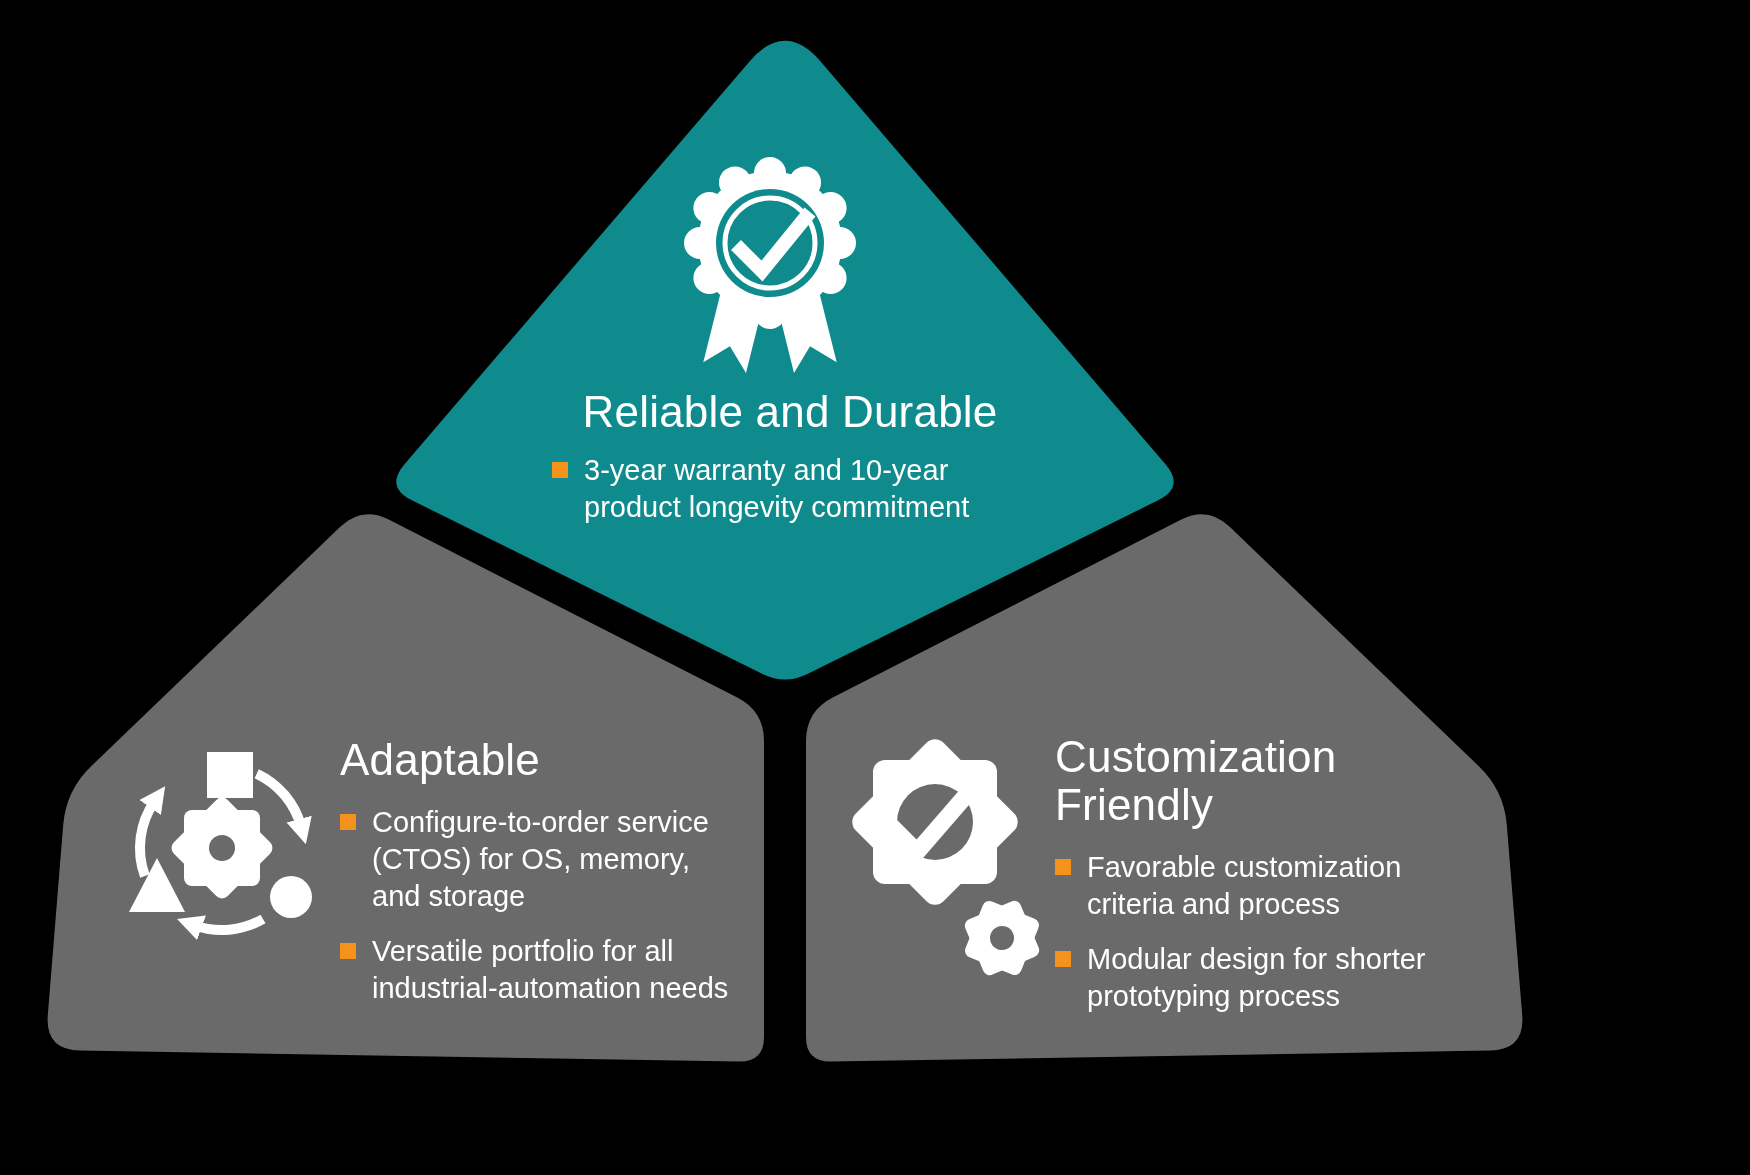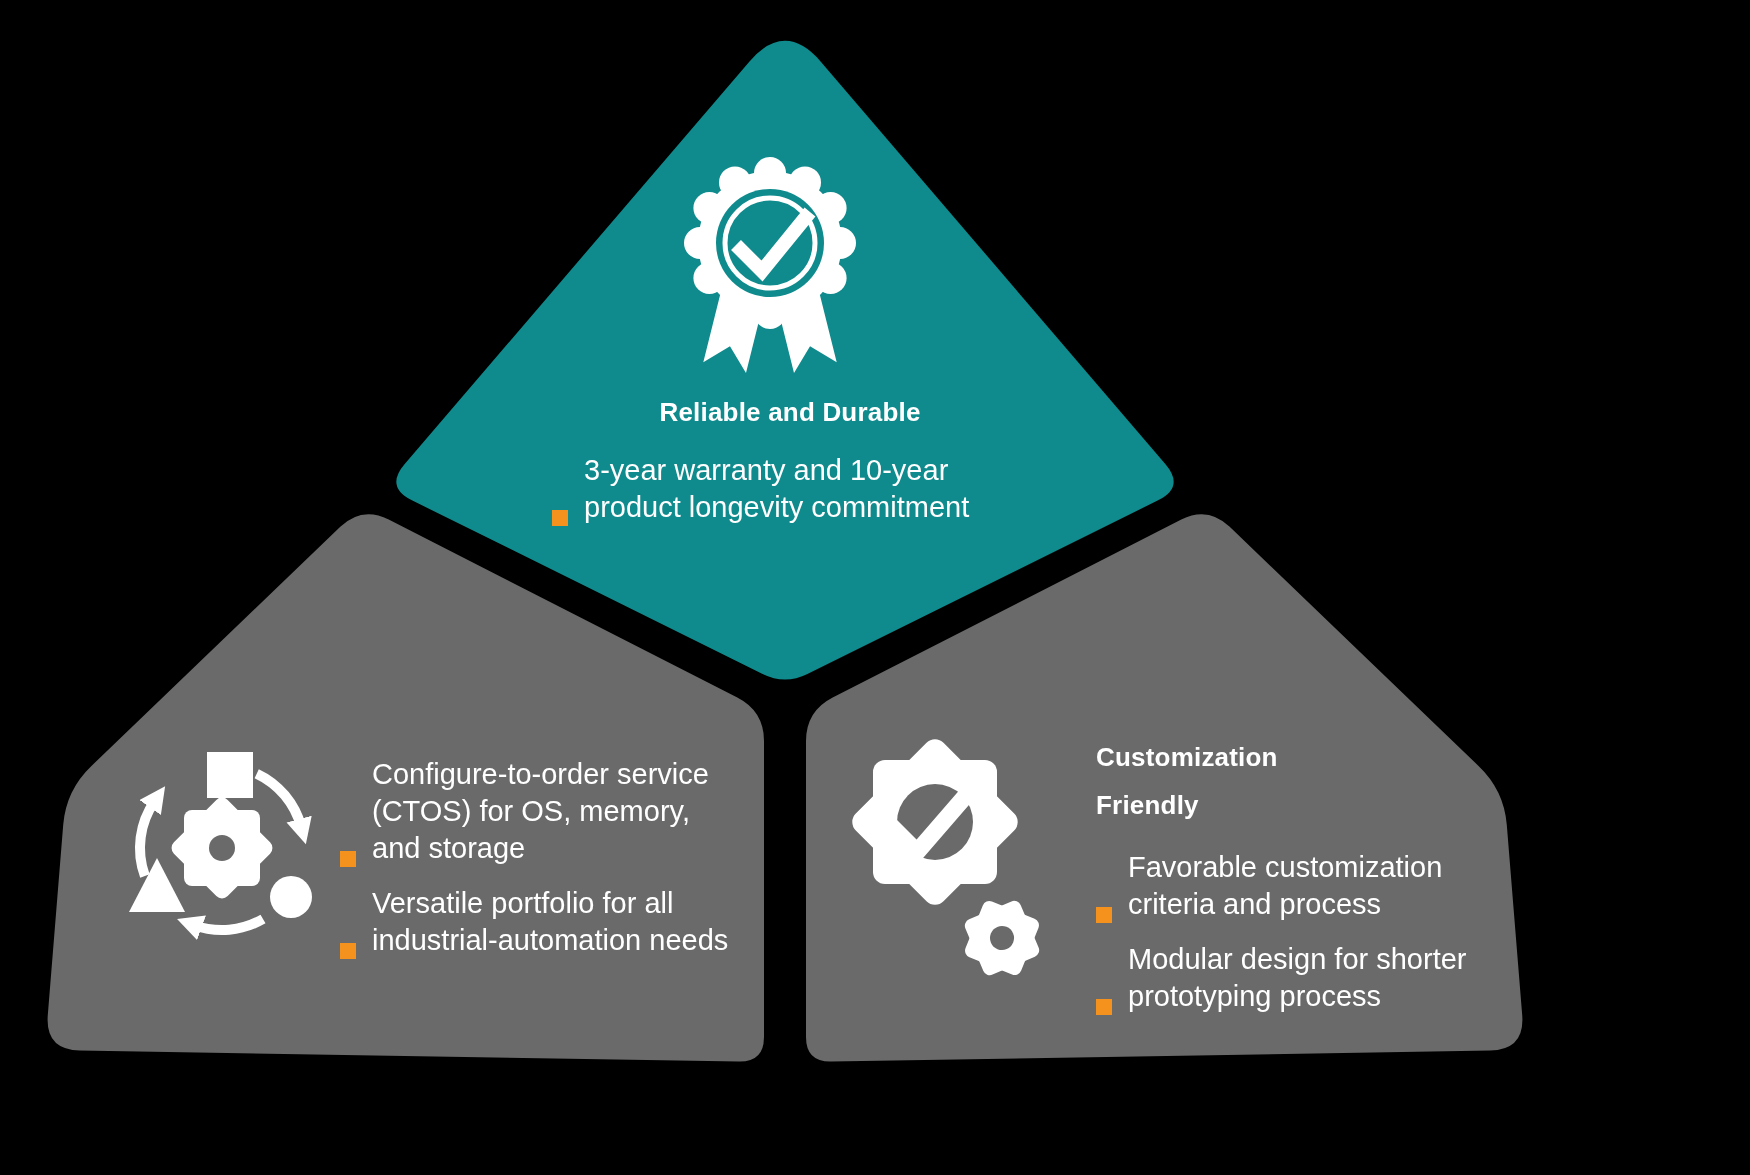--- a/index.html
+++ b/index.html
@@ -7,32 +7,32 @@
   body {
     width:1750px; height:1175px; position:relative; overflow:hidden;
     font-family:"Liberation Sans","DejaVu Sans",sans-serif;
   }
   .stage { position:absolute; inset:0; }
   svg.diagram { position:absolute; left:0; top:0; }
 
   .sec { position:absolute; color:#ffffff; }
   .sec-top   { left:450px; top:388px; width:680px; }
   .sec-left  { left:340px; top:736px; width:440px; }
-  .sec-right { left:1096px; top:733px; width:430px; }
+  .sec-right { left:1055px; top:733px; width:430px; }
 
   .title {
-    font-size:26px; font-weight:700; line-height:48px;
+    font-size:44px; font-weight:400; line-height:48px;
     white-space:pre-line; letter-spacing:0.2px;
   }
   .sec-top .title { text-align:center; }
 
   .bullets { margin-top:20px; }
   .sec-top .bullets { margin-left:102px; margin-top:16px; }
 
-  .bullet { display:flex; margin-bottom:18px;align-items:flex-end; }
+  .bullet { display:flex; margin-bottom:18px; }
   .bullet-marker {
     width:16px; height:16px; background:#F5921E;
     margin:10px 16px 0 0; flex:0 0 auto;
   }
   .bullet-text { font-size:29px; line-height:37px; white-space:pre-line; }
 </style>
 </head>
 <body>
 
 <div class="stage">
@@ -117,20 +117,21 @@
     <div class="bullets">
       <div class="bullet">
         <span class="bullet-marker"></span>
         <span class="bullet-text">3-year warranty and 10-year
 product longevity commitment</span>
       </div>
     </div>
   </div>
 
   <div class="sec sec-left">
+    <div class="title">Adaptable</div>
     <div class="bullets">
       <div class="bullet">
         <span class="bullet-marker"></span>
         <span class="bullet-text">Configure-to-order service
 (CTOS) for OS, memory,
 and storage</span>
       </div>
       <div class="bullet">
         <span class="bullet-marker"></span>
         <span class="bullet-text">Versatile portfolio for all

